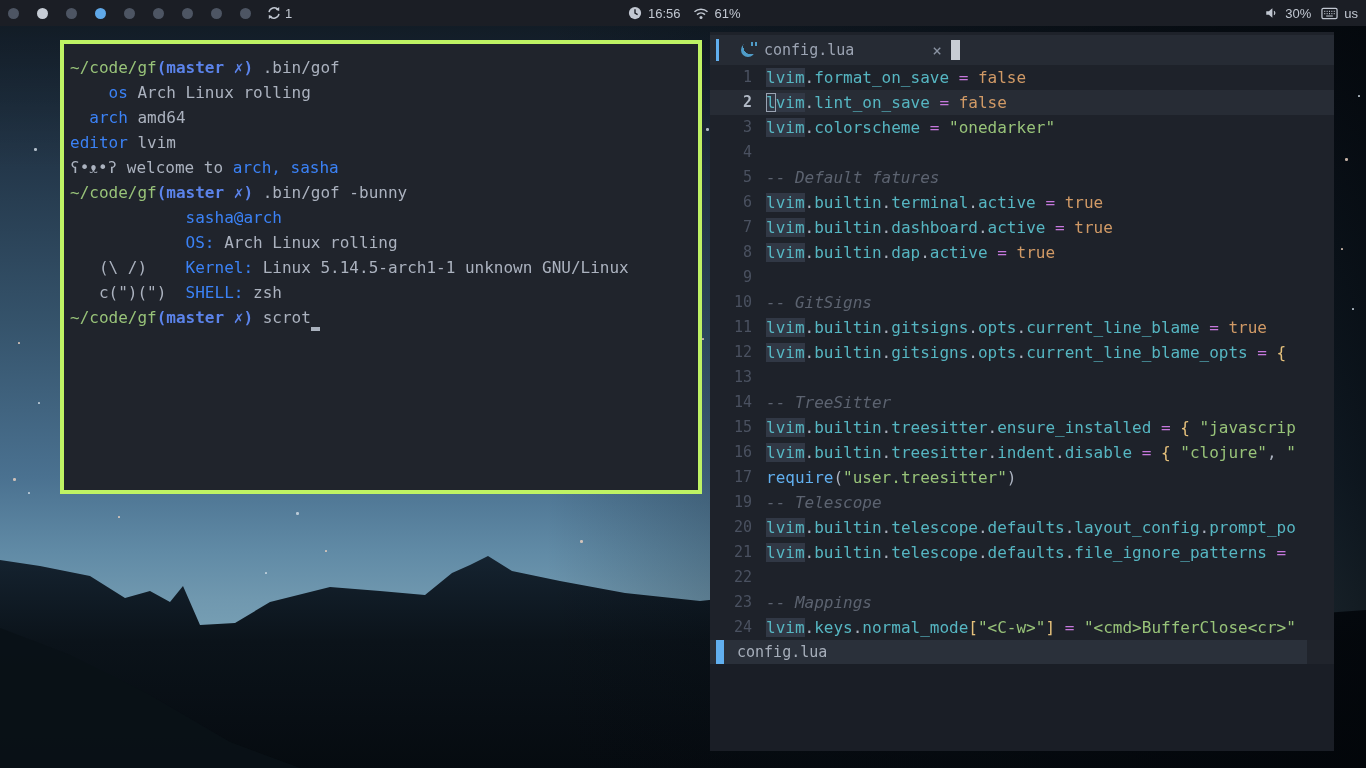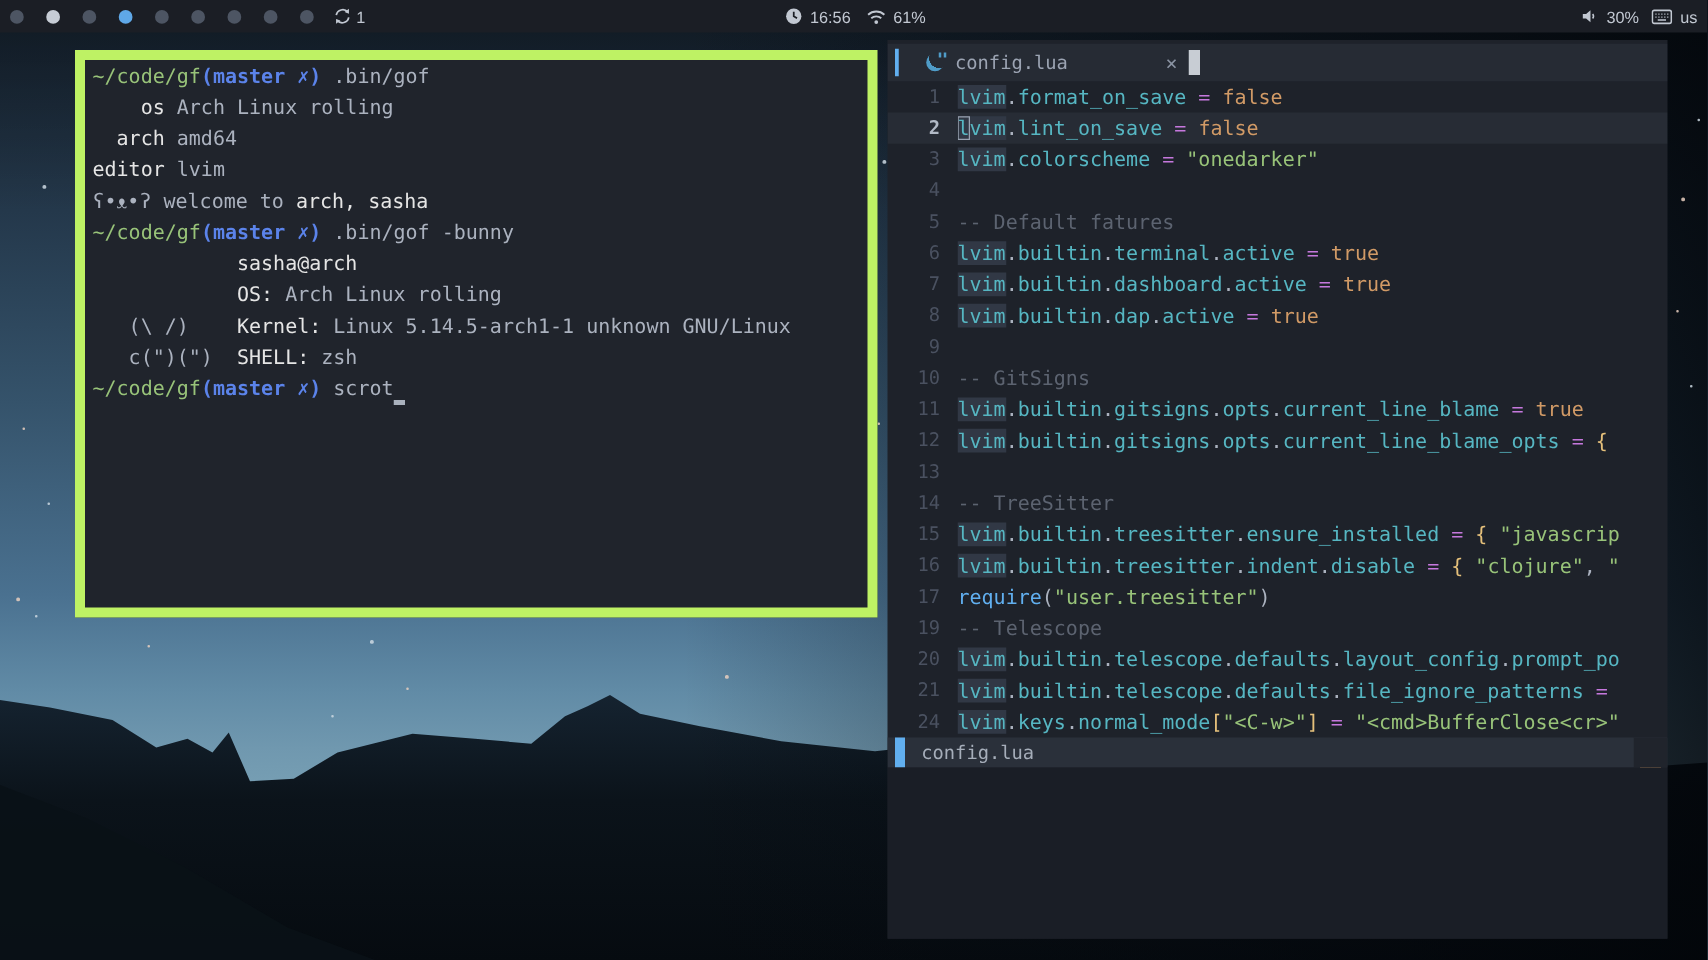--- a/index.html
+++ b/index.html
@@ -23,26 +23,26 @@
   .dot.inactive{background:#4d5563}
   .dot.occupied{background:#c6ccd5}
   .dot.focused{background:#5fa8e8}
   .layout-module{display:flex;align-items:center;gap:4px;margin-left:16px}
   .top-center{position:absolute;left:628px;display:flex;align-items:center;gap:6px}
   .top-right{position:absolute;right:8px;display:flex;align-items:center;gap:6px}
   .micon{display:block}
 
   
   .terminal{position:absolute;left:60px;top:40px;width:642px;height:454px;
-    background:#20242c;border:8px solid #bef264;padding:0 6px;z-index:4;overflow:hidden}
+    background:#20242c;border:4px solid #bef264;padding:11px 6px;z-index:4;overflow:hidden}
   .tline{white-space:pre;font-size:16px;line-height:25px;height:25px}
   .path{color:#98c379}
   .git{color:#5b83ea;font-weight:bold}
   .fg{color:#abb2bf}
-  .cy{color:#e5e5e5}
+  .cy{color:#3b82f6}
   .cursor{color:transparent;border-bottom:4px solid #a9b1bd}
 
   
   .editor{position:absolute;left:710px;top:32px;width:624px;height:719px;background:#1e222a;
     z-index:4;display:flex;flex-direction:column;overflow:hidden}
   .editor .toppad{height:3px;flex:none}
   .tabline{height:30px;flex:none;background:#262b34;display:flex;align-items:center}
   .tab-indicator{width:3px;height:22px;background:#61afef;margin-left:6px;flex:none}
   .lua-icon{width:14px;height:14px;margin-left:22px;flex:none;border-radius:50%;position:relative;
     background:radial-gradient(circle at 72% 26%,rgba(0,0,0,0) 53%,#4f9cc8 54%)}
@@ -56,21 +56,21 @@
   .eline{display:flex;height:25px;line-height:25px;font-size:16px;white-space:pre}
   .eline.active{background:#272c35}
   .enum{width:56px;flex:none;text-align:right;padding-right:14px;color:#4a5160;font-size:15px}
   .eline.active .enum{color:#b2bac6;font-weight:bold}
   .ecode{flex:1;overflow:hidden}
   .id{color:#56b6c2}
   .p{color:#abb2bf}
   .op{color:#c678dd}
   .bool{color:#d19a66}
   .str{color:#98c379}
-  .cm{color:#5c6370;}
+  .cm{color:#5c6370;font-style:italic}
   .kw{color:#61afef}
   .br{color:#e5c07b}
   .hl{color:#56b6c2;background:#313845}
   .cur{color:#56b6c2;background:#313845;box-shadow:inset 0 0 0 1px #9aa3b2}
 
   .statusline{height:24px;flex:none;background:#2a303a;display:flex;align-items:center}
   .sl-block{width:8px;height:24px;background:#61afef;margin-left:6px;flex:none}
   .sl-file{margin-left:13px;color:#a6aeba;font-size:15px}
   .sl-right{margin-left:auto;width:27px;height:24px;background:#20242c;display:flex;
     align-items:flex-end;justify-content:center;color:#d19a66;font-weight:bold;font-size:14px;line-height:12px}
@@ -200,20 +200,22 @@
       <div class="eline"><span class="enum">11</span><span class="ecode"><span class="hl">lvim</span><span class="p">.</span><span class="id">builtin</span><span class="p">.</span><span class="id">gitsigns</span><span class="p">.</span><span class="id">opts</span><span class="p">.</span><span class="id">current_line_blame</span><span class="p"> </span><span class="op">=</span><span class="p"> </span><span class="bool">true</span></span></div>
       <div class="eline"><span class="enum">12</span><span class="ecode"><span class="hl">lvim</span><span class="p">.</span><span class="id">builtin</span><span class="p">.</span><span class="id">gitsigns</span><span class="p">.</span><span class="id">opts</span><span class="p">.</span><span class="id">current_line_blame_opts</span><span class="p"> </span><span class="op">=</span><span class="p"> </span><span class="br">{</span></span></div>
       <div class="eline"><span class="enum">13</span><span class="ecode"></span></div>
       <div class="eline"><span class="enum">14</span><span class="ecode"><span class="cm">-- TreeSitter</span></span></div>
       <div class="eline"><span class="enum">15</span><span class="ecode"><span class="hl">lvim</span><span class="p">.</span><span class="id">builtin</span><span class="p">.</span><span class="id">treesitter</span><span class="p">.</span><span class="id">ensure_installed</span><span class="p"> </span><span class="op">=</span><span class="p"> </span><span class="br">{</span><span class="p"> </span><span class="str">"javascrip</span></span></div>
       <div class="eline"><span class="enum">16</span><span class="ecode"><span class="hl">lvim</span><span class="p">.</span><span class="id">builtin</span><span class="p">.</span><span class="id">treesitter</span><span class="p">.</span><span class="id">indent</span><span class="p">.</span><span class="id">disable</span><span class="p"> </span><span class="op">=</span><span class="p"> </span><span class="br">{</span><span class="p"> </span><span class="str">"clojure"</span><span class="p">, </span><span class="str">"</span></span></div>
       <div class="eline"><span class="enum">17</span><span class="ecode"><span class="kw">require</span><span class="p">(</span><span class="str">"user.treesitter"</span><span class="p">)</span></span></div>
       <div class="eline"><span class="enum">19</span><span class="ecode"><span class="cm">-- Telescope</span></span></div>
       <div class="eline"><span class="enum">20</span><span class="ecode"><span class="hl">lvim</span><span class="p">.</span><span class="id">builtin</span><span class="p">.</span><span class="id">telescope</span><span class="p">.</span><span class="id">defaults</span><span class="p">.</span><span class="id">layout_config</span><span class="p">.</span><span class="id">prompt_po</span></span></div>
       <div class="eline"><span class="enum">21</span><span class="ecode"><span class="hl">lvim</span><span class="p">.</span><span class="id">builtin</span><span class="p">.</span><span class="id">telescope</span><span class="p">.</span><span class="id">defaults</span><span class="p">.</span><span class="id">file_ignore_patterns</span><span class="p"> </span><span class="op">=</span></span></div>
+      <div class="eline"><span class="enum">22</span><span class="ecode"></span></div>
+      <div class="eline"><span class="enum">23</span><span class="ecode"><span class="cm">-- Mappings</span></span></div>
       <div class="eline"><span class="enum">24</span><span class="ecode"><span class="hl">lvim</span><span class="p">.</span><span class="id">keys</span><span class="p">.</span><span class="id">normal_mode</span><span class="br">[</span><span class="str">"&lt;C-w&gt;"</span><span class="br">]</span><span class="p"> </span><span class="op">=</span><span class="p"> </span><span class="str">"&lt;cmd&gt;BufferClose&lt;cr&gt;"</span></span></div>
     </div>
   <div class="statusline">
     <div class="sl-block"></div>
     <span class="sl-file">config.lua</span>
     <div class="sl-right">__</div>
   </div>
   <div class="filler"></div>
 </div>
 

